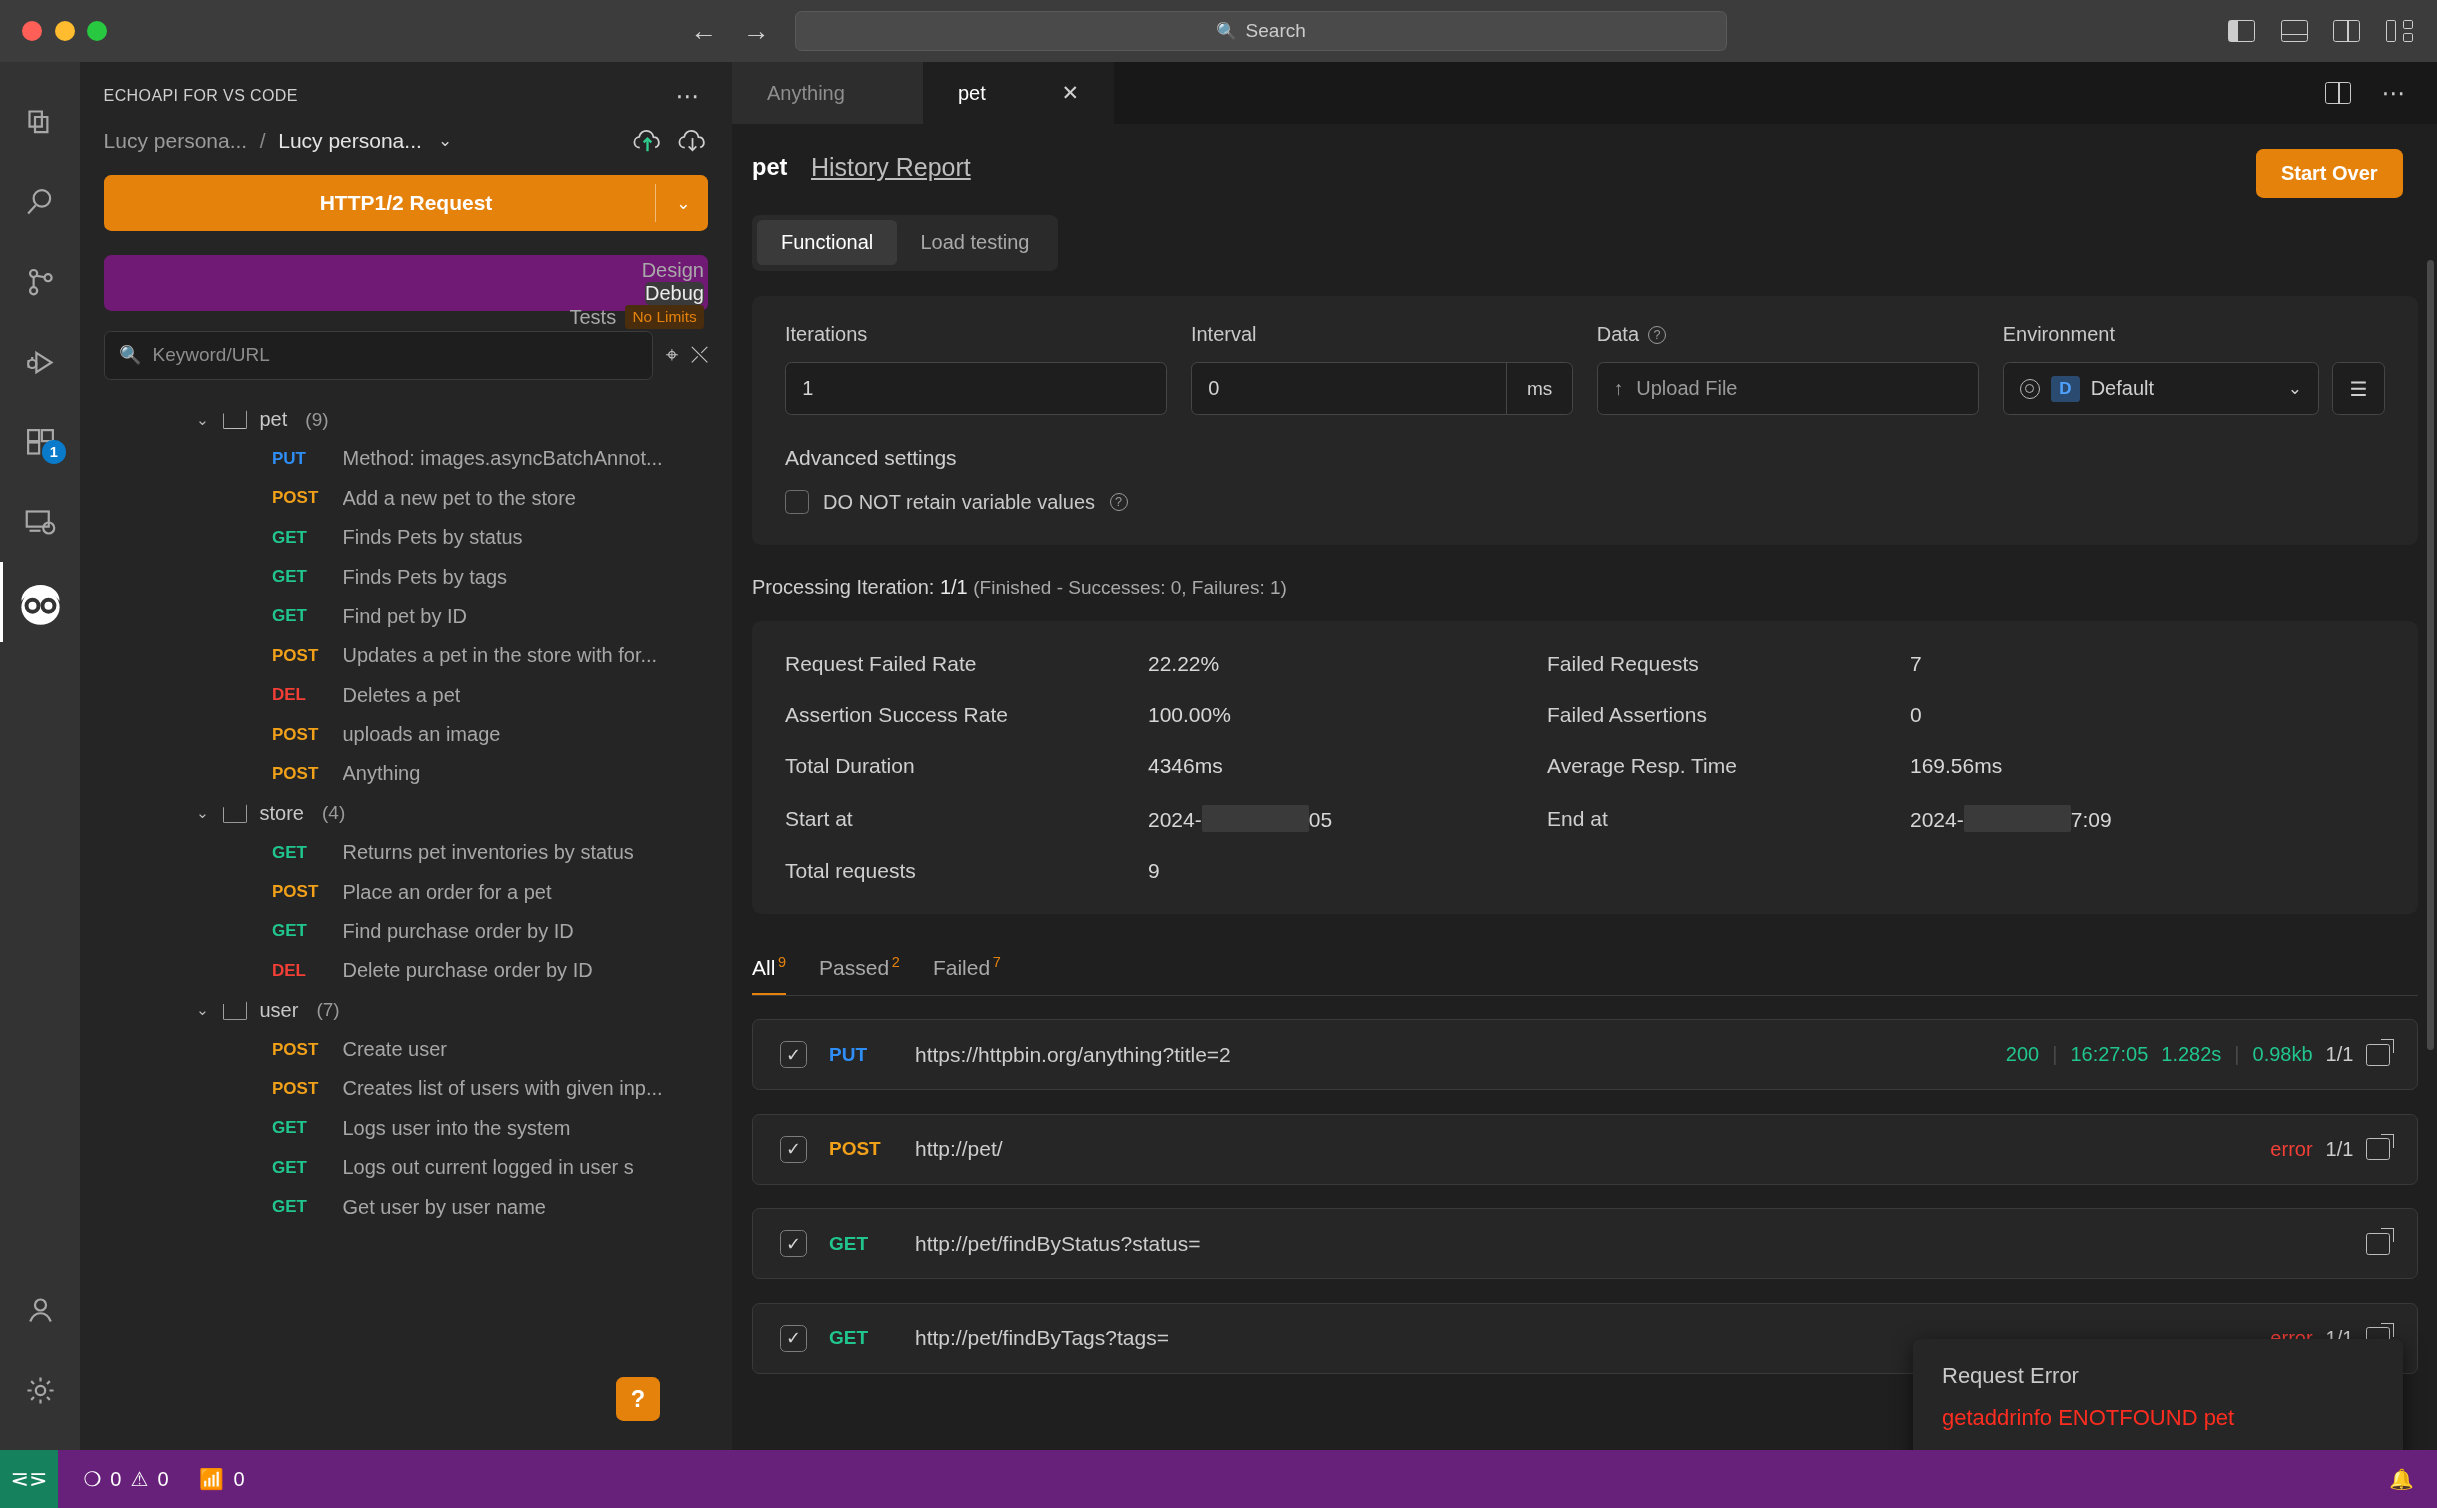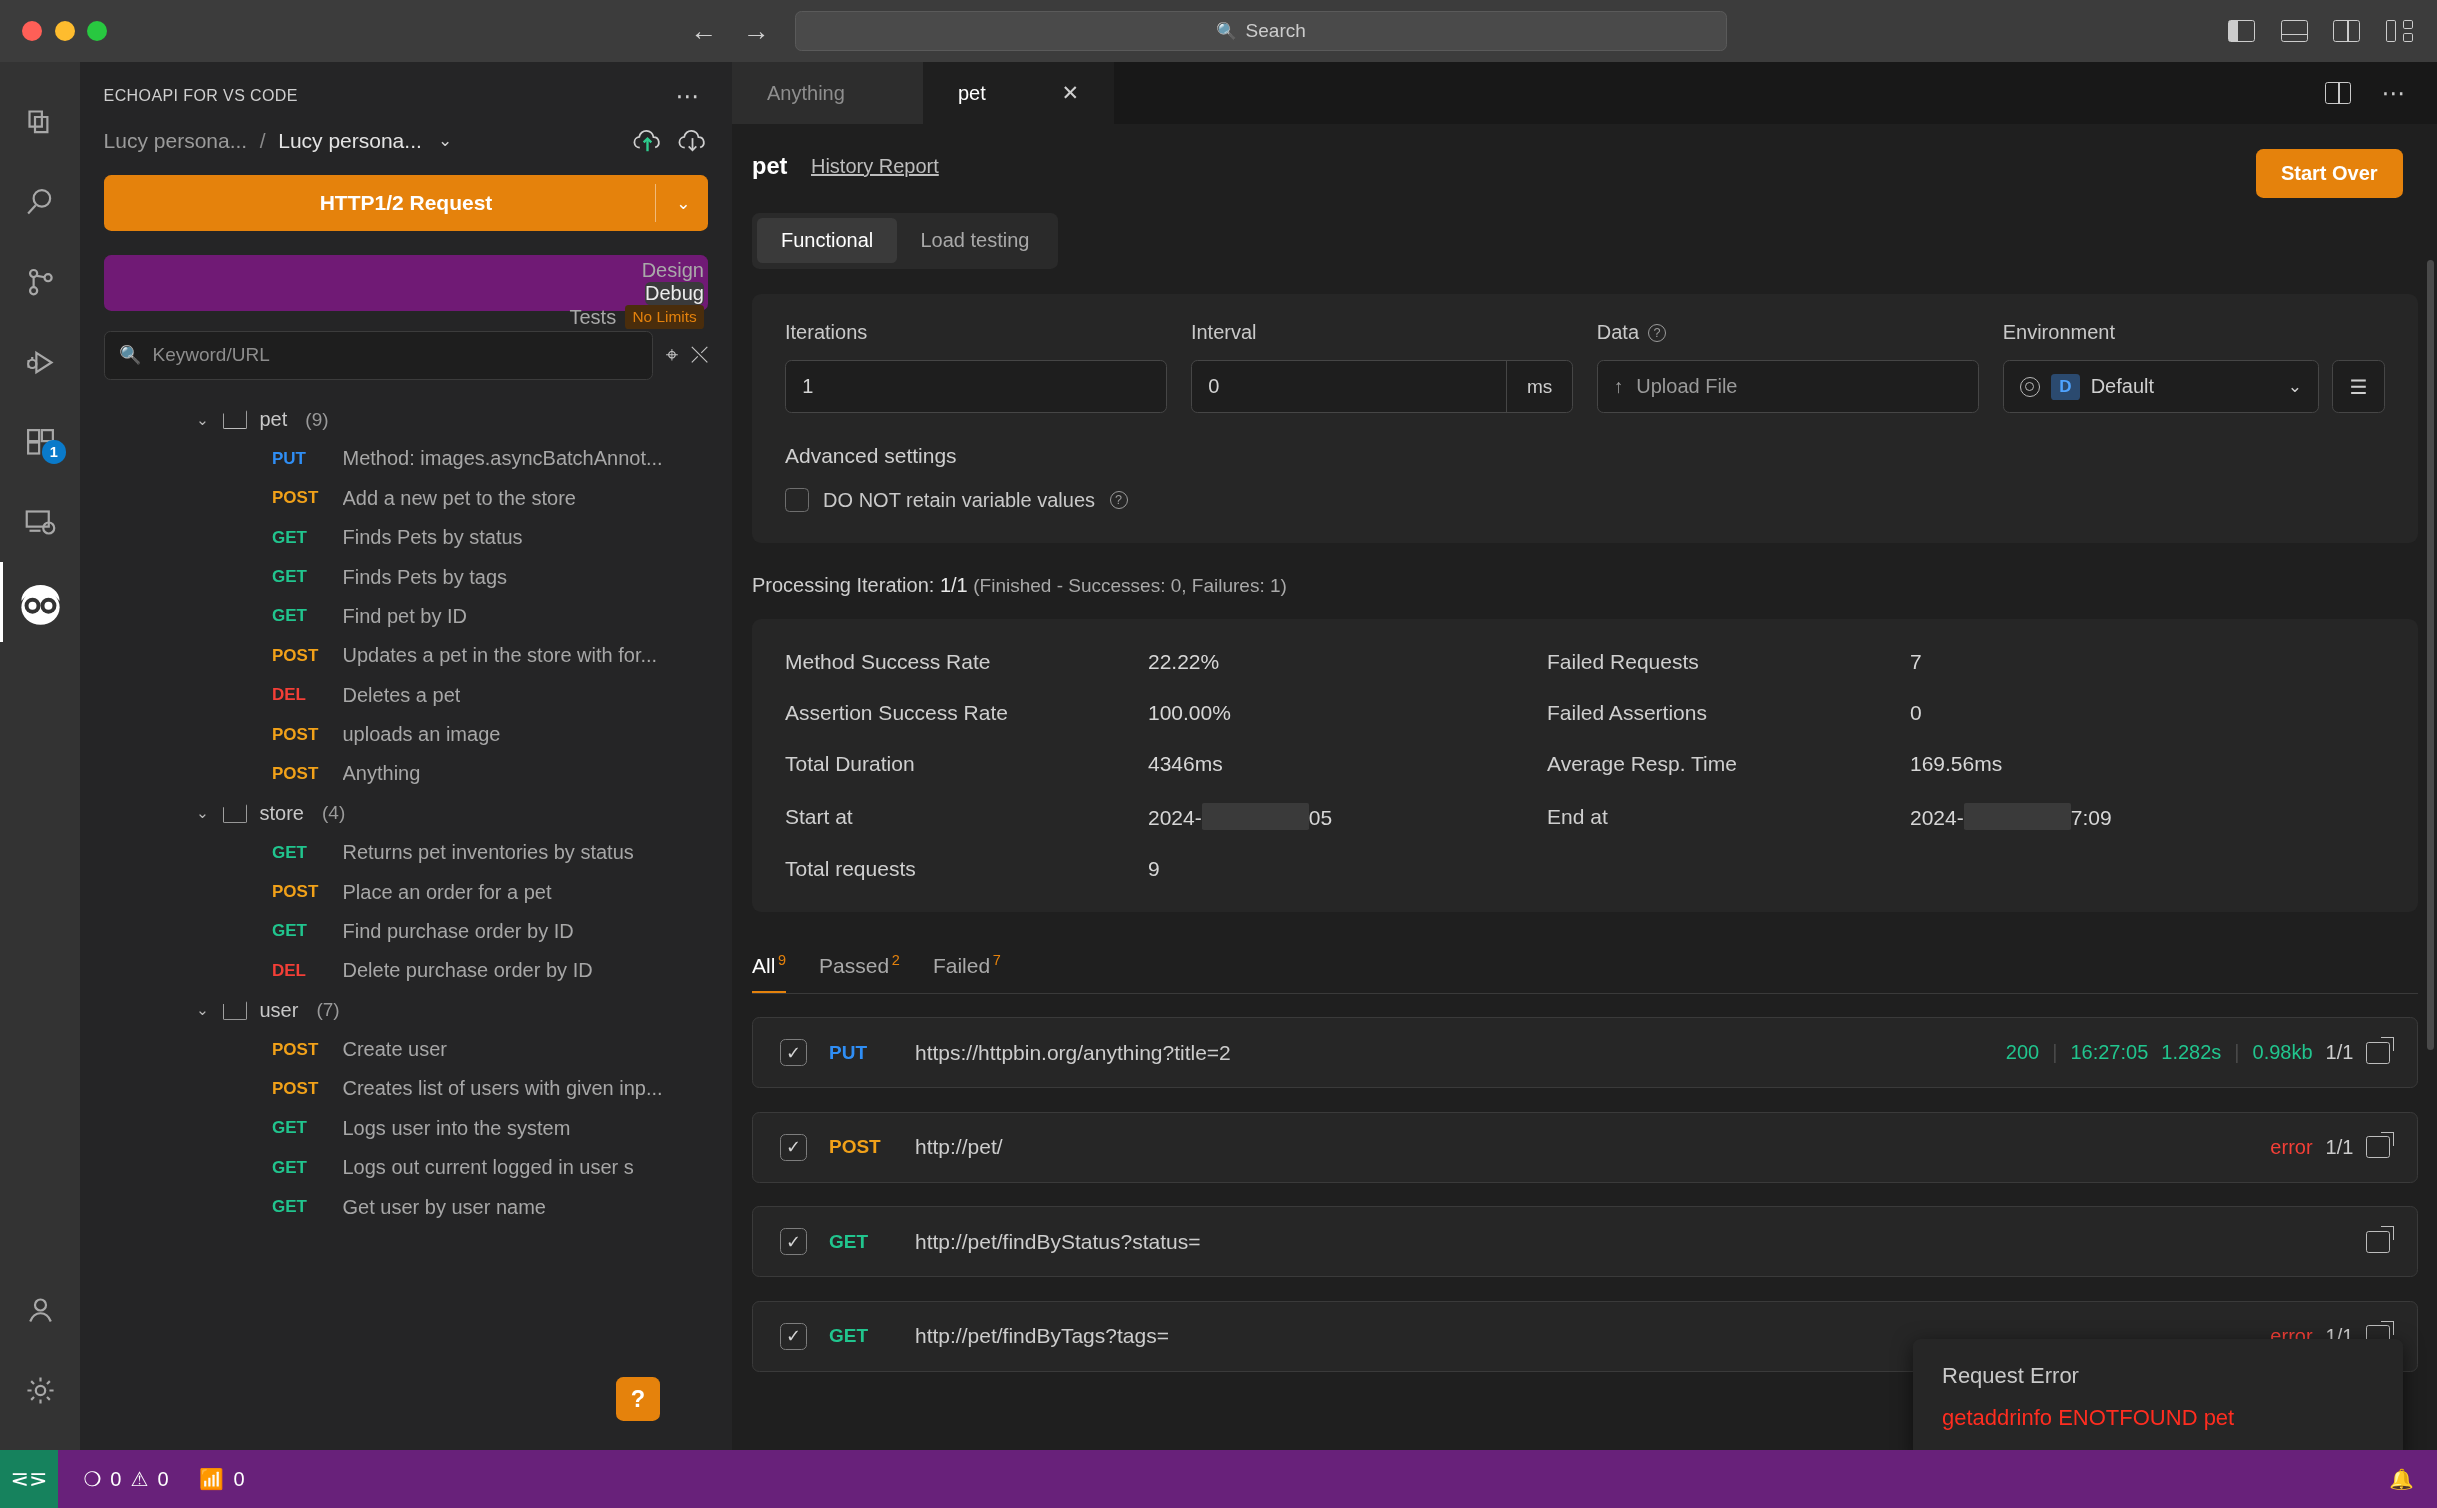--- a/index.html
+++ b/index.html
@@ -167,21 +167,21 @@
   .tab .tclose { font-size: 21px; color: #cfcfcf; }
   .tabstrip-actions { margin-left: auto; display:flex; align-items:center; gap: 31px; padding-right: 31px; }
   .ts-split { width: 25.4px; height: 22px; border: 1.8px solid #c9c9c9; border-radius: 2.7px; position: relative; }
   .ts-split::before { content:""; position:absolute; top:0; bottom:0; left:50%; width:1.8px; background:#c9c9c9; }
   .ts-dots { color:#c9c9c9; font-size: 23.6px; letter-spacing: 1.8px; }
 
   .pane { flex: 1; padding: 0 0 0 0; position: relative; overflow: hidden; }
 
   .pane-head { display:flex; align-items:center; padding: 29px 0 0 20px; gap: 23.6px; }
   .pane-title { color: #ffffff; font-size: 23.6px; font-weight: 700; }
-  .hist-link { color: #bdbdbd; font-size: 20px; text-decoration: underline; cursor: pointer; }
+  .hist-link { color: #bdbdbd; font-size: 25px; text-decoration: underline; cursor: pointer; }
   .start-over {
     position: absolute; right: 35px; top: 25.4px; background: #e5820c; color: #fff;
     font-size: 20px; font-weight: 700; padding: 12.7px 25.4px; border-radius: 7.3px; cursor:pointer;
   }
 
   .mode-tabs {
     margin: 33px 0 0 20px; background: #2a2a2a; border-radius: 7.3px; display:inline-flex;
     padding: 5.4px; gap: 0;
   }
   .mode {
@@ -613,21 +613,21 @@
         </div>
       </div>
 
       <div class="proc-line">
         <span>Processing Iteration:</span>
         <b>1/1</b>
         <span class="sub">(Finished - Successes: 0, Failures: 1)</span>
       </div>
 
       <div class="stats-card" id="stats-card">
-          <div class="st-k">Method Success Rate</div>
+          <div class="st-k">Request Failed Rate</div>
           <div class="st-v">22.22%</div>
           <div class="st-k">Failed Requests</div>
           <div class="st-v">7</div>
           <div class="st-k">Assertion Success Rate</div>
           <div class="st-v">100.00%</div>
           <div class="st-k">Failed Assertions</div>
           <div class="st-v">0</div>
           <div class="st-k">Total Duration</div>
           <div class="st-v">4346ms</div>
           <div class="st-k">Average Resp. Time</div>

